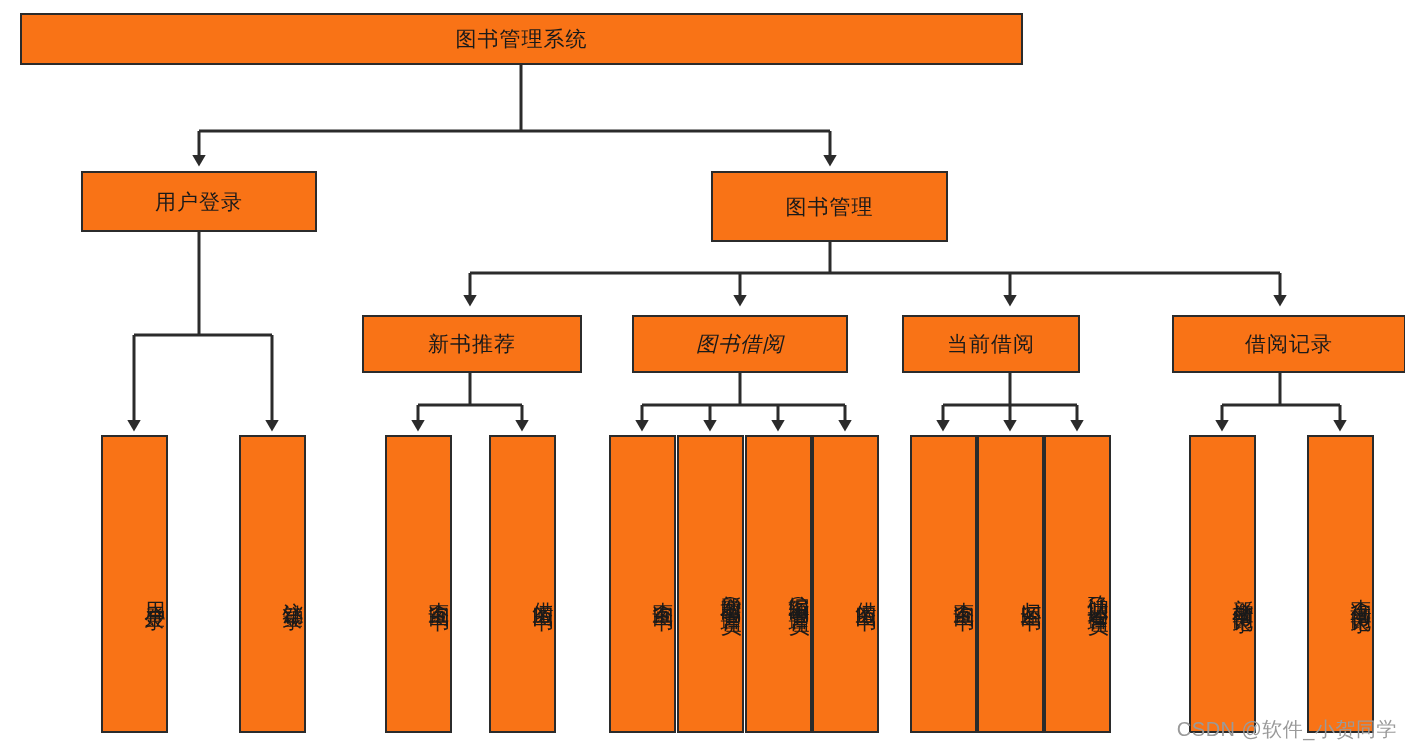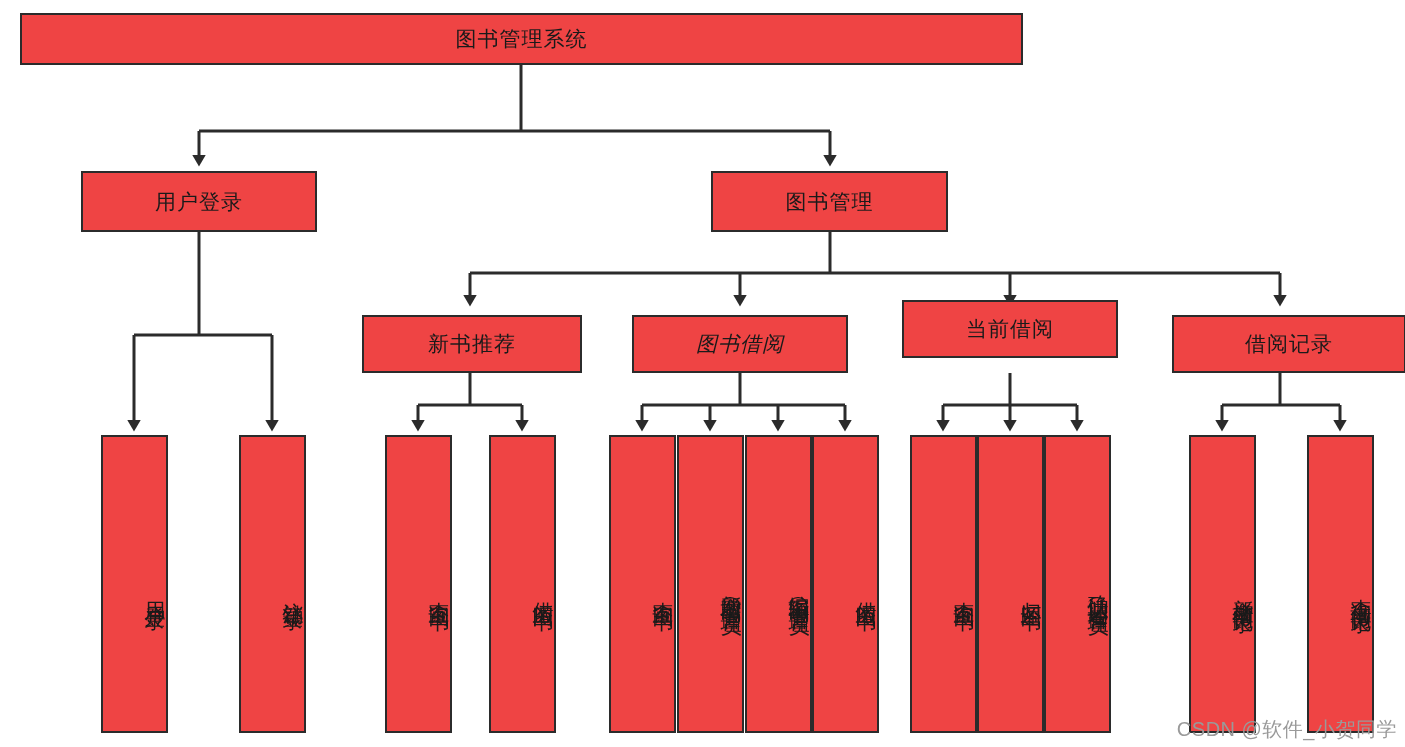--- a/index.html
+++ b/index.html
@@ -21,21 +21,21 @@
     position: absolute;
     left: 0;
     top: 0;
     width: 1405px;
     height: 747px;
     pointer-events: none;
   }
   .node {
     position: absolute;
     box-sizing: border-box;
-    background: #ef4444;
+    background: #f97316;
     border: 2px solid #2b2b2b;
     display: flex;
     align-items: center;
     justify-content: center;
     color: #1a1a1a;
   }
   .node.h {
     font-size: 21px;
     letter-spacing: 1px;
   }
@@ -112,25 +112,25 @@
       <path d="M1280,373 L1280,405"></path>
       <path d="M1222,405 L1340,405"></path>
       <path d="M1222,405 L1222,421" marker-end="url(#arr)"></path>
       <path d="M1340,405 L1340,421" marker-end="url(#arr)"></path>
     </g>
   </svg>
 
   <div class="node h" style="left:20px; top:13px; width:1003px; height:52px;">图书管理系统</div>
 
   <div class="node h" style="left:81px; top:171px; width:236px; height:61px;">用户登录</div>
-  <div class="node h" style="left:711px; top:171px; width:237px; height:61px;">图书管理</div>
+  <div class="node h" style="left:711px; top:171px; width:237px; height:71px;">图书管理</div>
 
   <div class="node h" style="left:362px; top:315px; width:220px; height:58px;">新书推荐</div>
   <div class="node h" style="left:632px; top:315px; width:216px; height:58px;font-style:italic;">图书借阅</div>
-  <div class="node h" style="left:902px; top:300px; width:216px; height:58px;">当前借阅</div>
+  <div class="node h" style="left:902px; top:315px; width:178px; height:58px;">当前借阅</div>
   <div class="node h" style="left:1172px; top:315px; width:234px; height:58px;">借阅记录</div>
 
   <div class="node v" style="left:101px; top:435px; width:67px; height:298px;">用户登录</div>
   <div class="node v" style="left:239px; top:435px; width:67px; height:298px;">注销登录</div>
 
   <div class="node v" style="left:385px; top:435px; width:67px; height:298px;">查询图书</div>
   <div class="node v" style="left:489px; top:435px; width:67px; height:298px;">借阅图书</div>
 
   <div class="node v" style="left:609px; top:435px; width:67px; height:298px;">查询图书</div>
   <div class="node v" style="left:677px; top:435px; width:67px; height:298px;">新增图书（管理员）</div>

